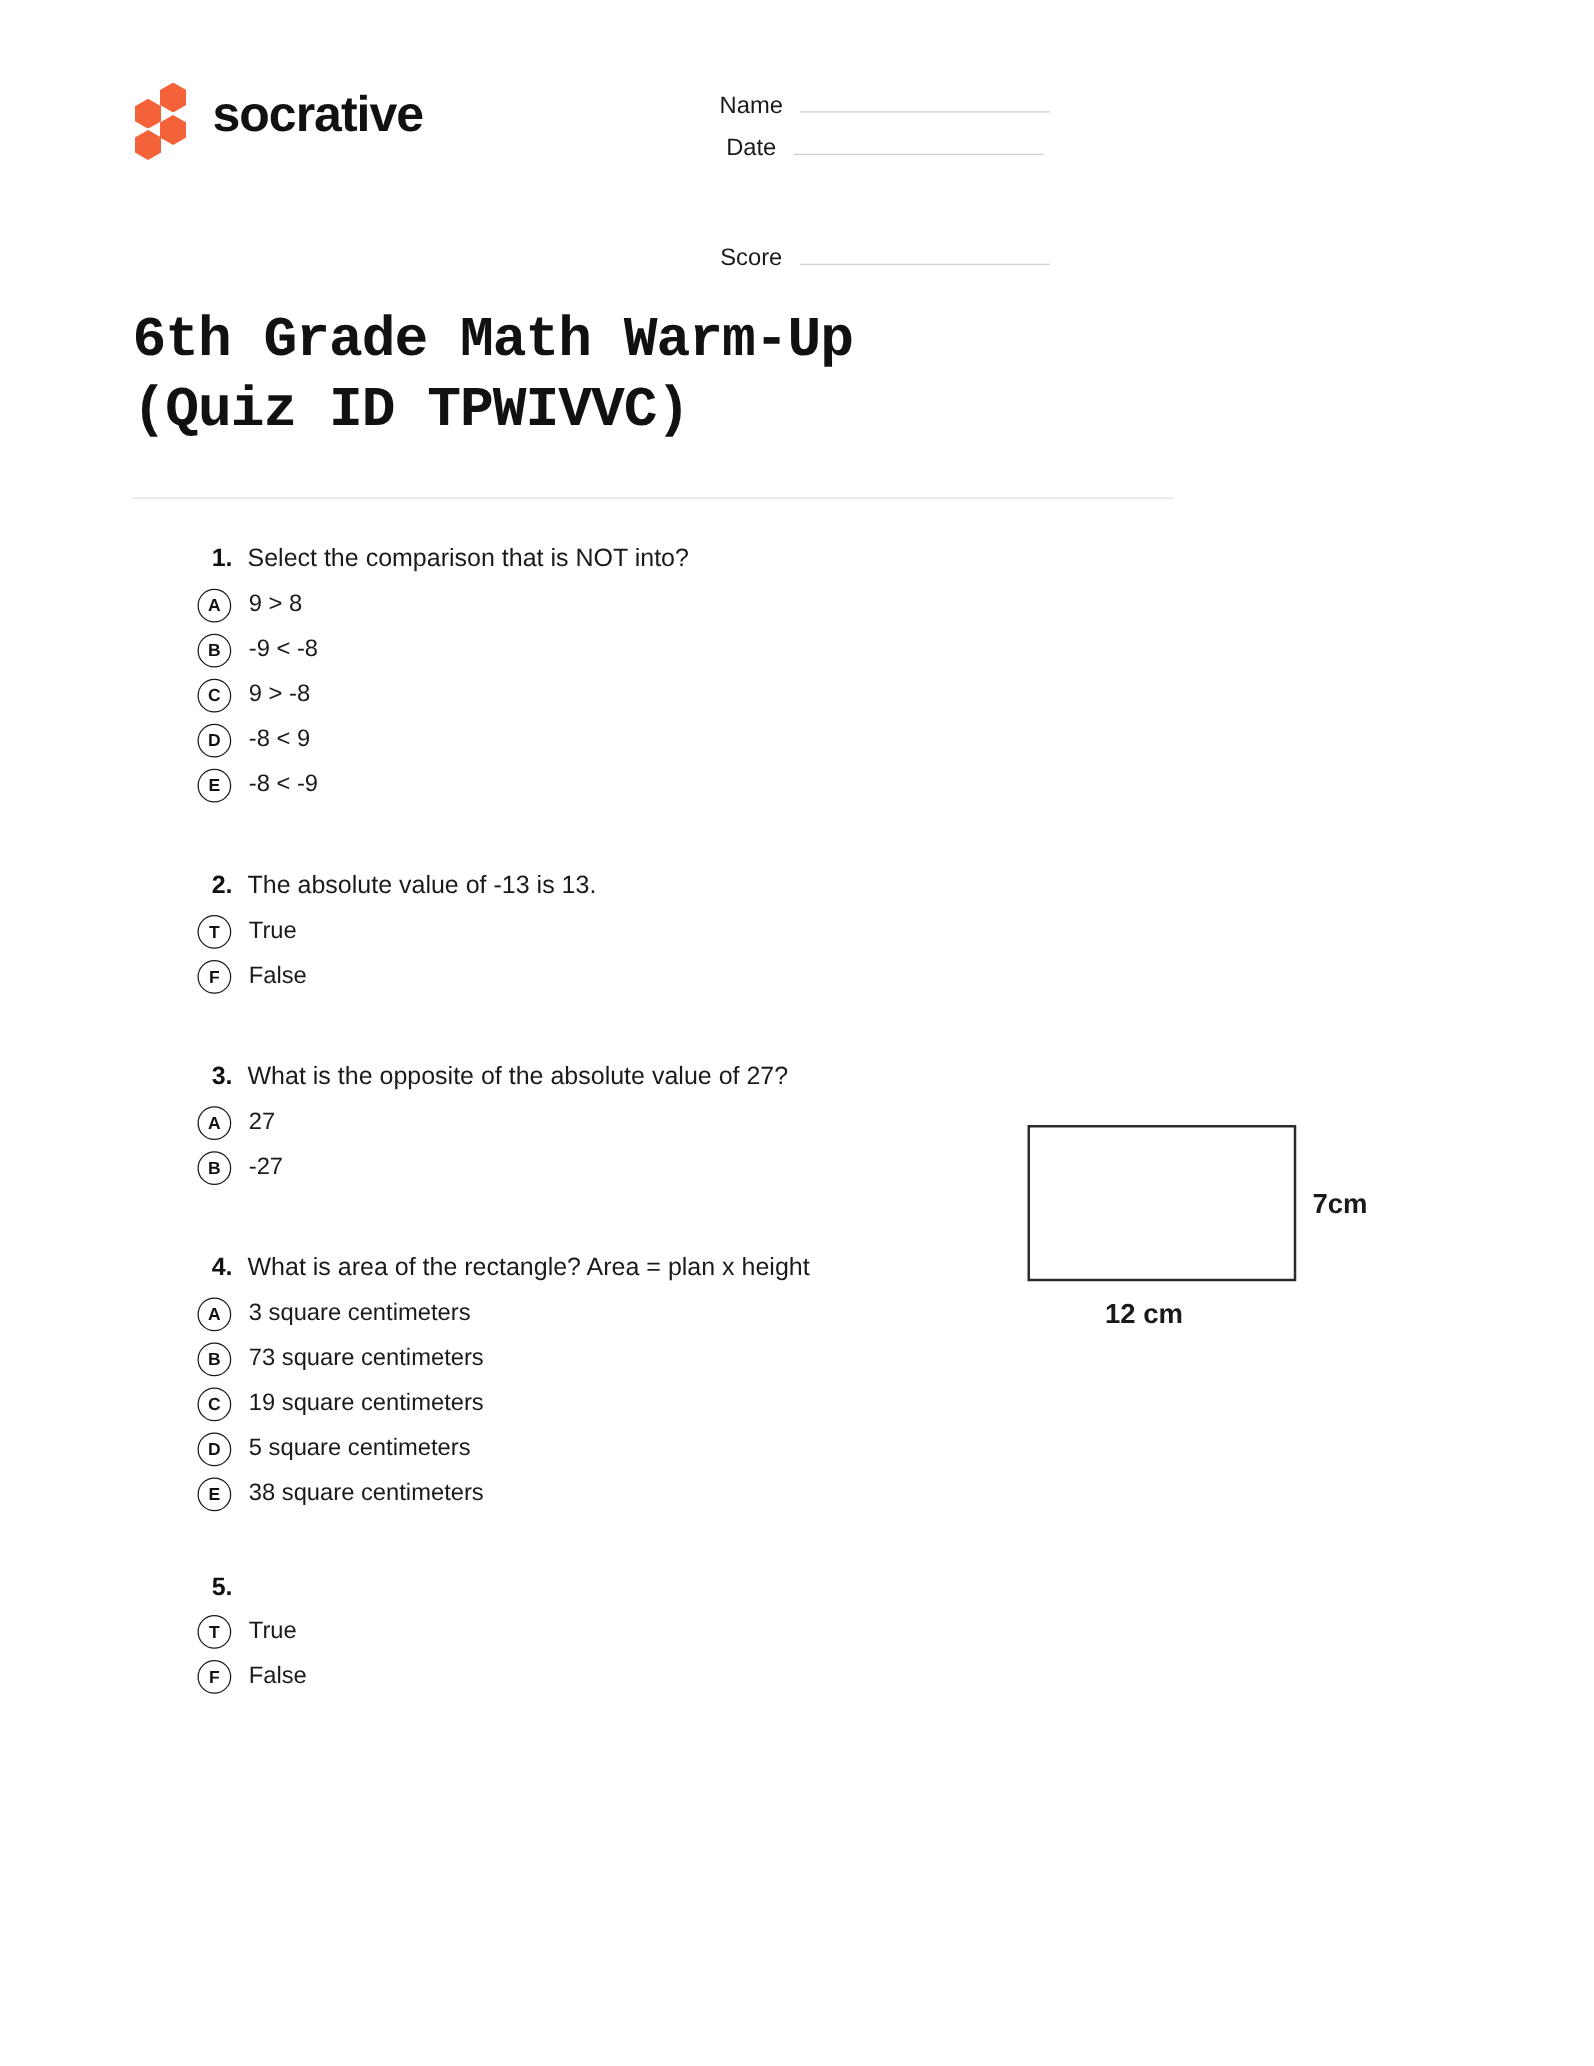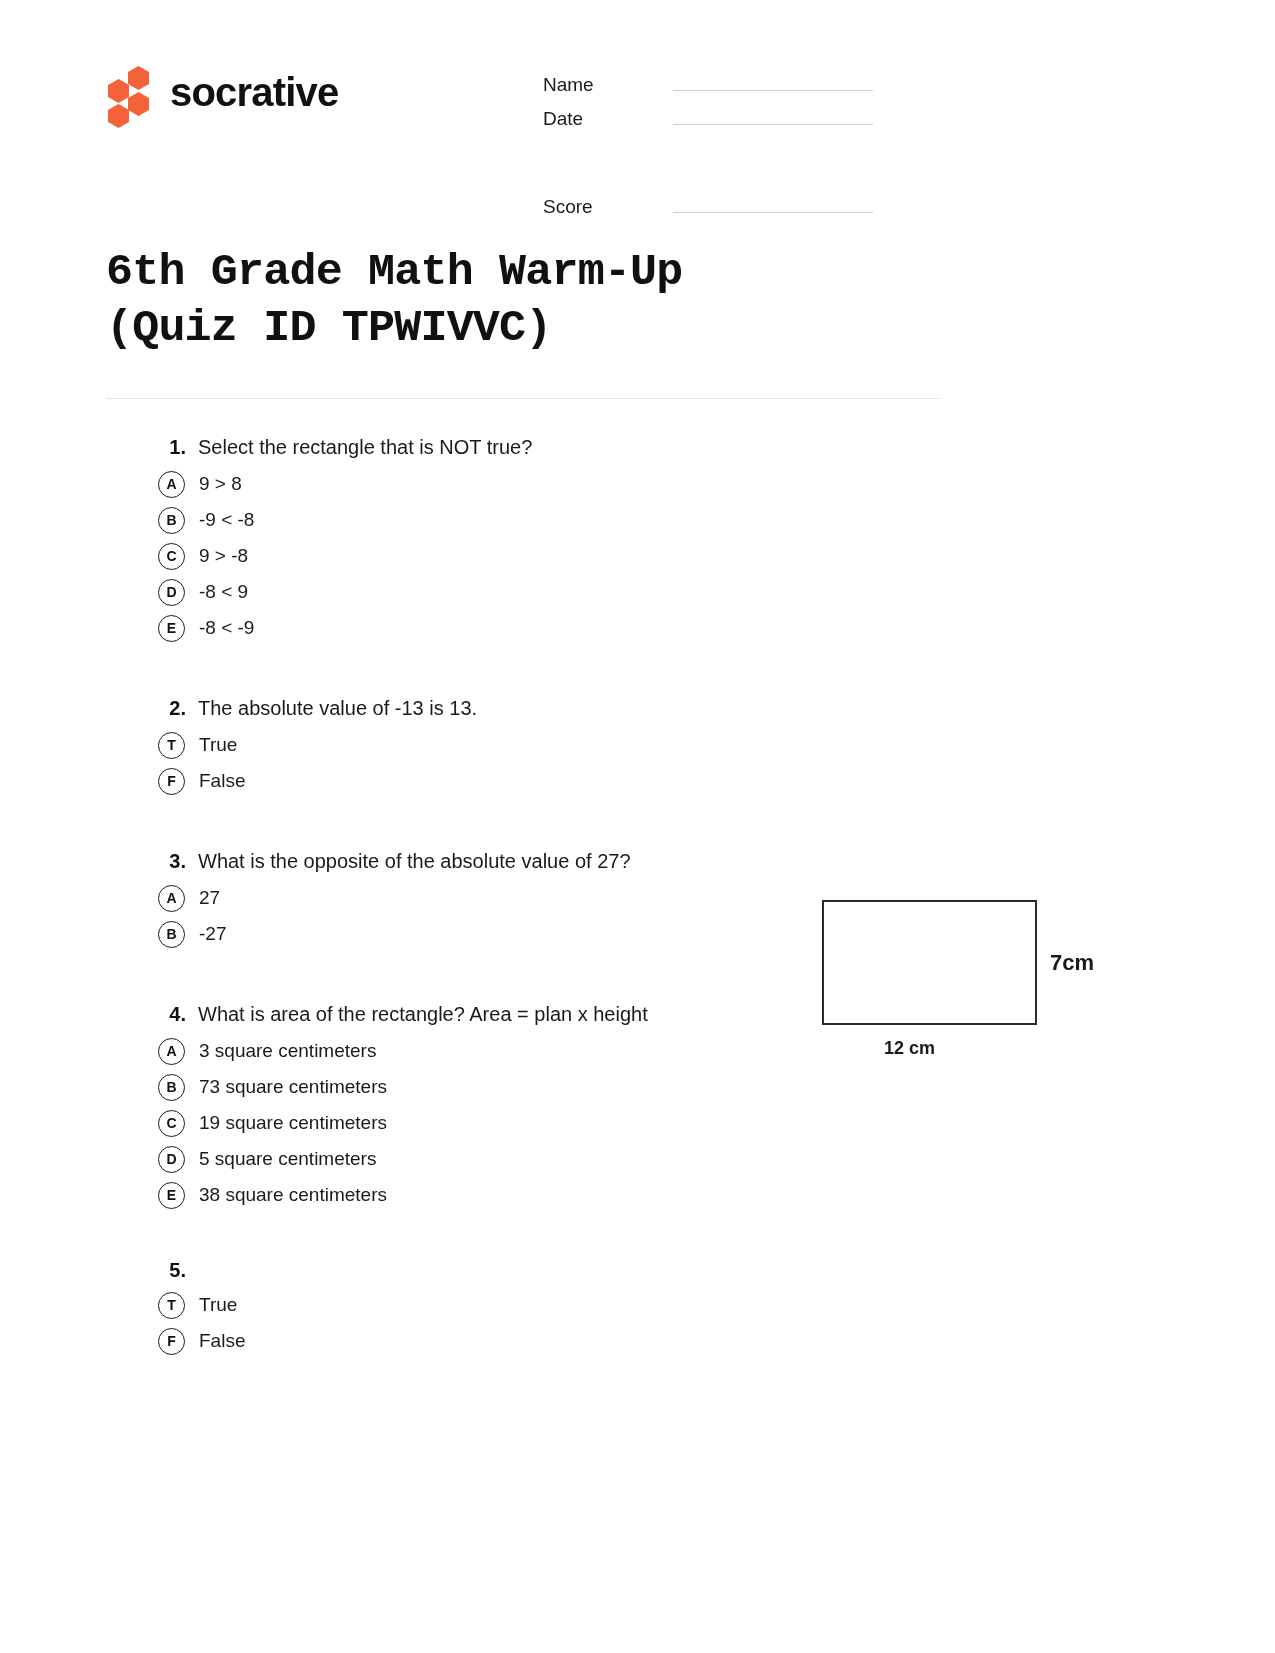--- a/index.html
+++ b/index.html
@@ -63,21 +63,21 @@
     line-height: 1;
   }
 
   .meta {
     width: 330px;
     padding-top: 16px;
   }
   .meta-row {
     display: flex;
     align-items: baseline;
-    justify-content: space-between;
+    justify-content: center;
     gap: 14px;
     margin-bottom: 12px;
   }
   .meta-label {
     font-size: 19px;
     color: #1a1a1a;
     white-space: nowrap;
   }
   .meta-line {
     width: 200px;
@@ -194,21 +194,21 @@
     left: 228px;
     top: 50px;
     font-size: 22px;
     font-weight: 600;
     color: #1a1a1a;
   }
   .fig-label-bottom {
     position: absolute;
     left: 62px;
     top: 138px;
-    font-size: 18px;
+    font-size: 22px;
     font-weight: 600;
     color: #1a1a1a;
   }
 
   .q4 { min-height: 215px; }
   .q1 { margin-bottom: 52px; }
   .q2 { margin-bottom: 52px; }
   .q3 { margin-bottom: 52px; }
   .q4 { margin-bottom: 44px; }
 </style>
@@ -250,21 +250,21 @@
     <h1 class="quiz-title">6th Grade Math Warm-Up (Quiz ID TPWIVVC)</h1>
   </div>
 
   <div class="divider"></div>
 
   <div class="questions">
 
     <div class="question q1">
       <div class="q-head">
         <span class="q-num">1.</span>
-        <span class="q-text">Select the rectangle that is NOT true?</span>
+        <span class="q-text">Select the comparison that is NOT into?</span>
       </div>
       <div class="options">
         <div class="option">
           <span class="bubble">A</span>
           <span class="opt-text">9 &gt; 8</span>
         </div>
         <div class="option">
           <span class="bubble">B</span>
           <span class="opt-text">-9 &lt; -8</span>
         </div>

